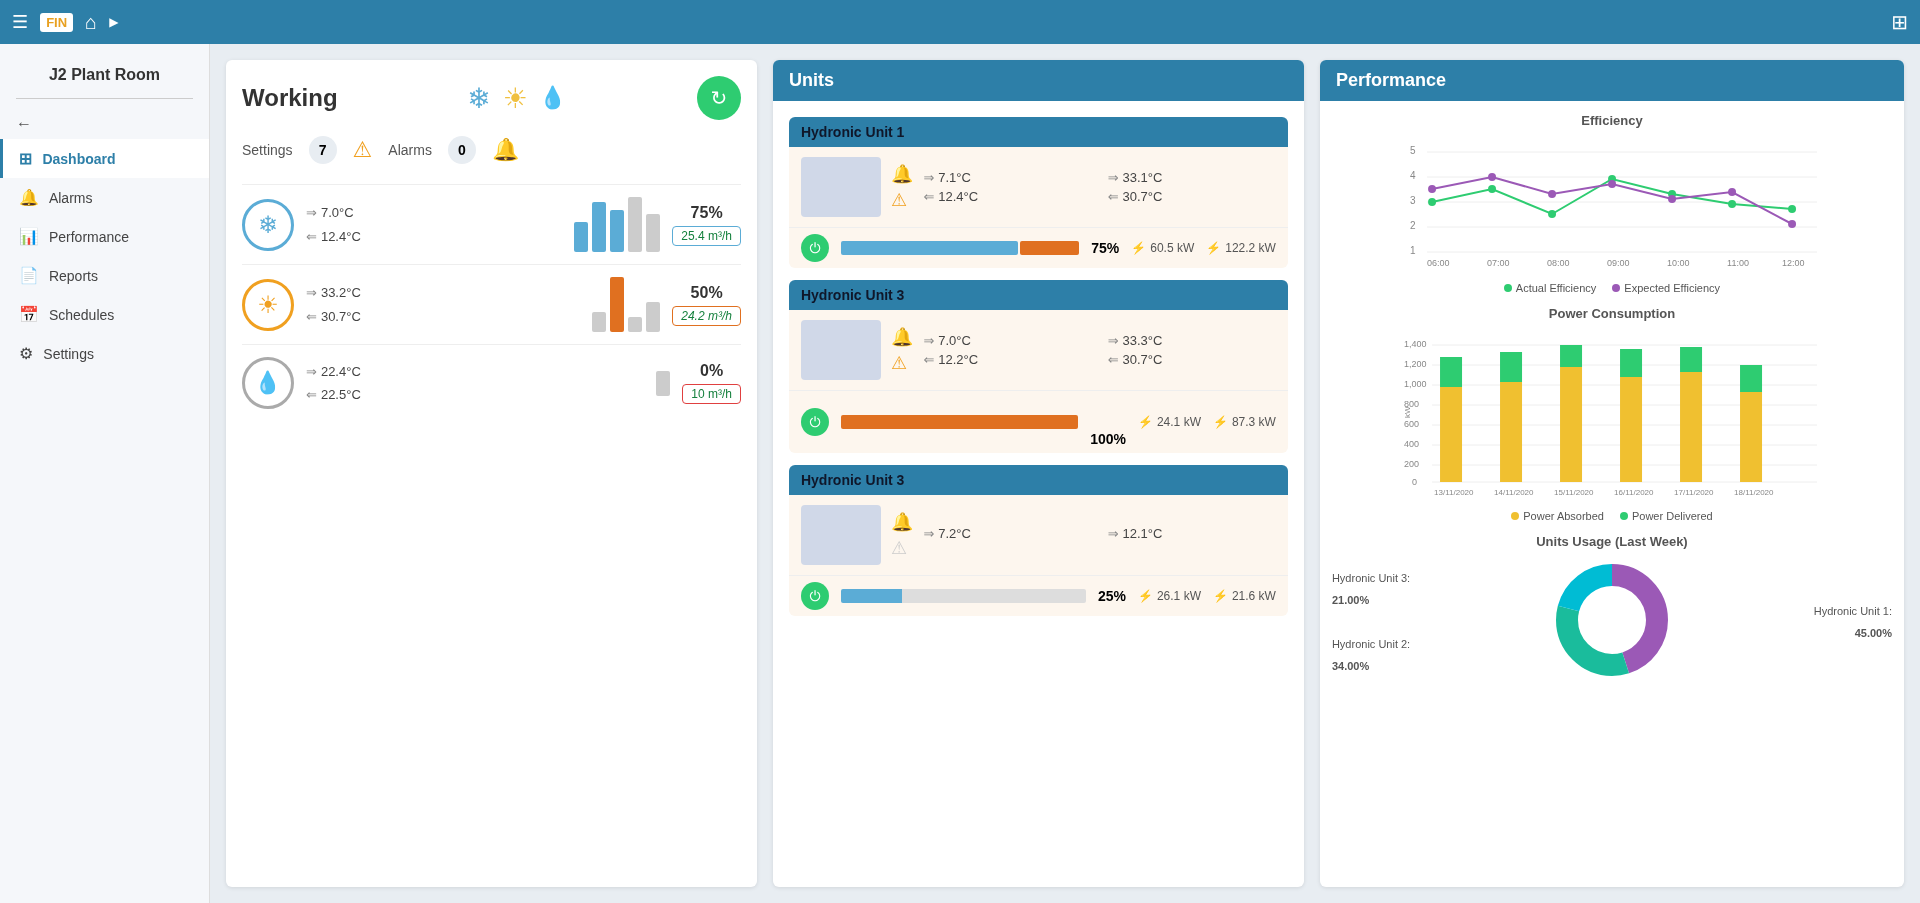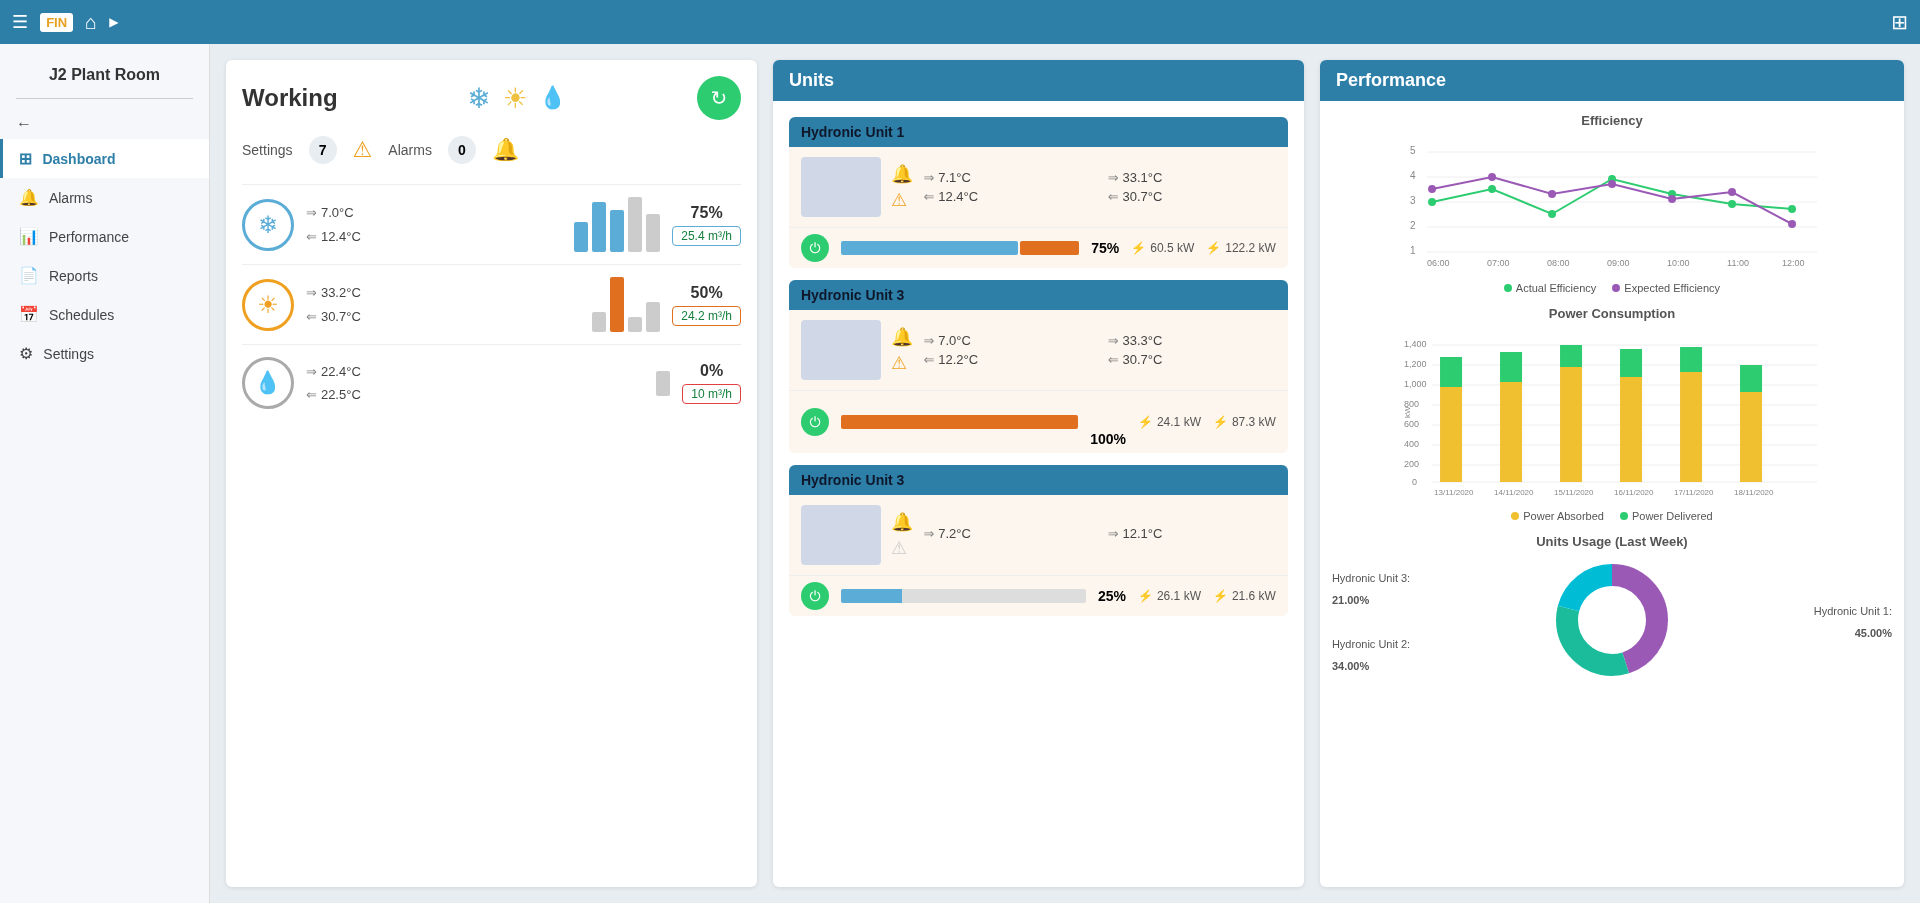--- a/index.html
+++ b/index.html
@@ -163,21 +163,21 @@
     .bar-orange { background: #e07020; }
     .bar-gray { background: #ccc; }
     .unit-pct { font-size: 16px; font-weight: bold; color: #333; }
     .unit-flow-box {
       border: 1px solid #5bacd6;
       border-radius: 4px;
       padding: 2px 8px;
       font-size: 12px;
       color: #15803d;
     }
-    .unit-flow-box.orange { border-color: #e07020; }
+    .unit-flow-box.orange { border-color: #e07020; font-style: italic; }
     .unit-flow-box.red { border-color: #e04040; }
 
     
     .hydronic-unit {
       border-radius: 6px;
       margin-bottom: 12px;
       overflow: hidden;
     }
     .hydronic-header {
       background: #2d7fa8;

